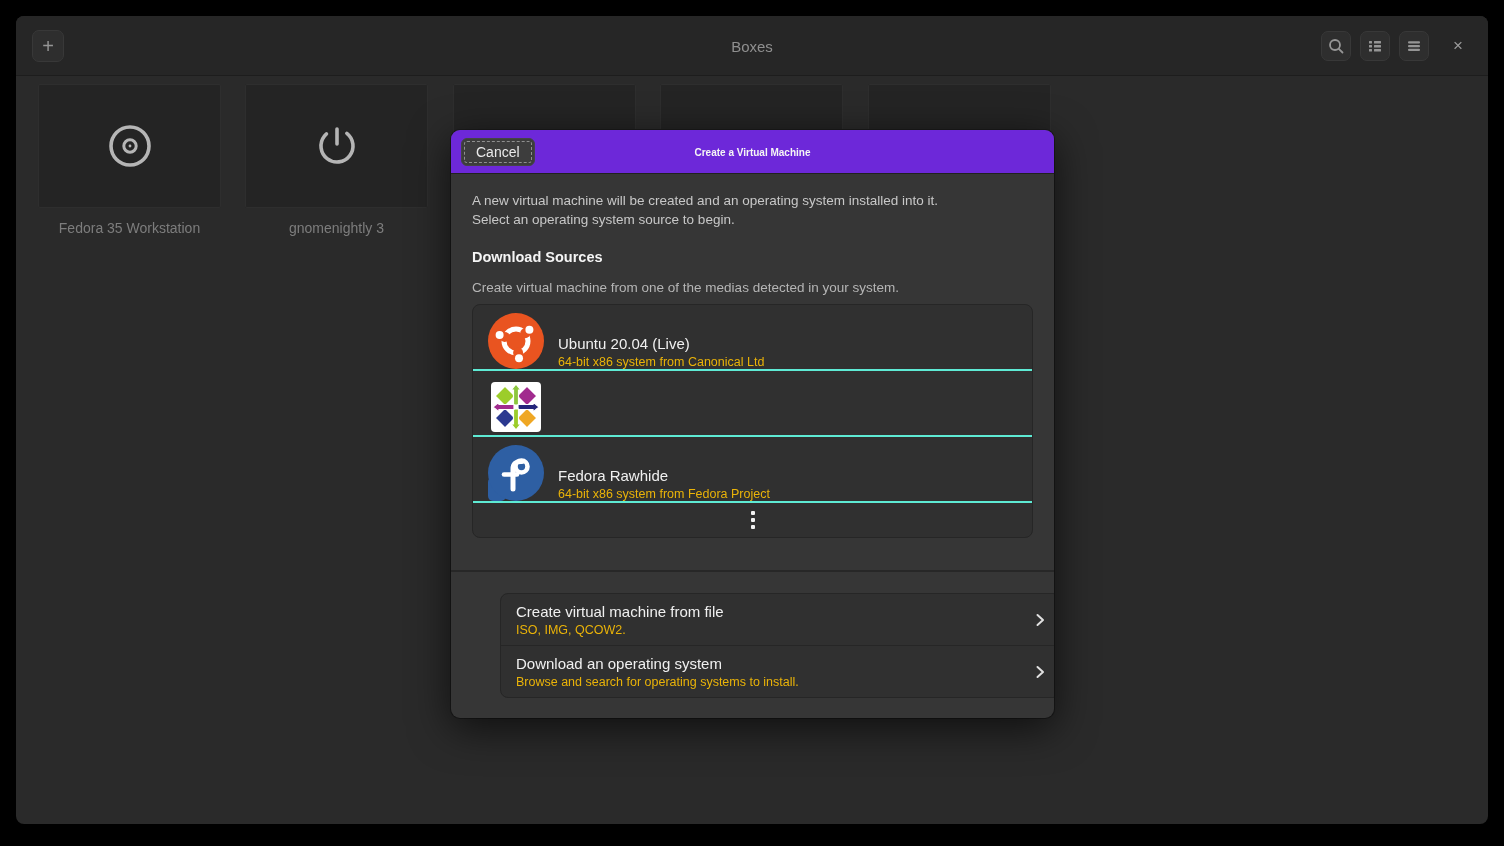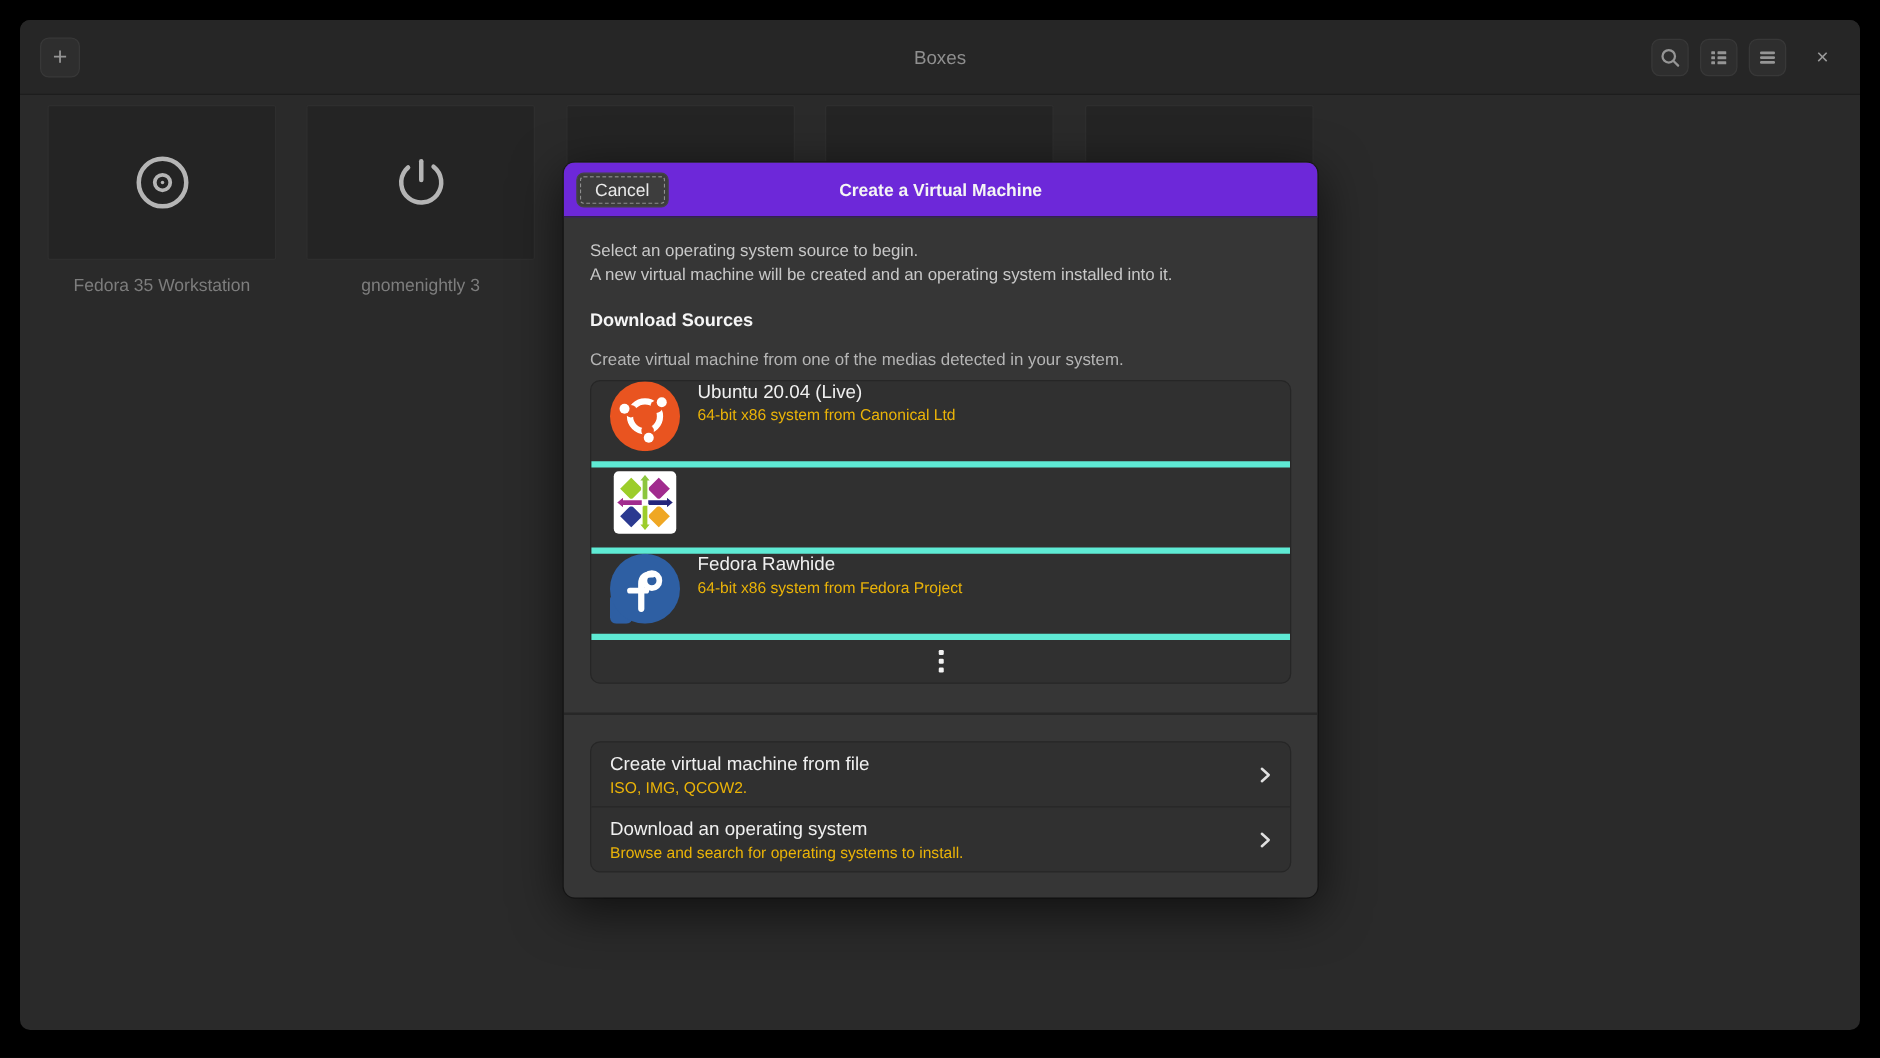--- a/index.html
+++ b/index.html
@@ -21,32 +21,32 @@
   .tile{position:absolute;top:68px;width:183px;height:124px;background:#242424;border:1px solid #2e2e2e;
     box-sizing:border-box;border-radius:2px;display:flex;align-items:center;justify-content:center;}
   .tile-label{position:absolute;top:204px;width:183px;text-align:center;color:#7d7d7d;font-size:14px;}
   .tile-icon{color:#b5b5b5;}
   
   .dialog{position:absolute;left:435px;top:114px;width:603px;height:588px;background:#363636;
     border-radius:9px;box-shadow:0 10px 40px rgba(0,0,0,.65),0 0 0 1px #1c1c1c;overflow:hidden;}
   .dlg-header{position:absolute;left:0;top:0;width:100%;height:44px;background:#6d28d9;
     border-bottom:1px solid #212121;box-sizing:border-box;}
   .dlg-title{position:absolute;left:0;right:0;top:0;height:44px;display:flex;align-items:center;
-    justify-content:center;color:#f5f5f5;font-weight:bold;font-size:14px;pointer-events:none;}
+    justify-content:center;color:#f5f5f5;font-weight:bold;font-size:10px;pointer-events:none;}
   .cancel-btn{position:absolute;left:10px;top:8px;height:28px;padding:0 14px;background:#3d3d3d;
     border:1px solid #454545;border-radius:6px;color:#eaeaea;font-size:14px;display:flex;align-items:center;
     outline:1px dashed #8f8f8f;outline-offset:-4px;box-sizing:border-box;}
   .intro{position:absolute;left:21px;top:62px;width:561px;color:#c8c8c8;font-size:13.5px;line-height:18.5px;}
   .src-heading{position:absolute;left:21px;top:119px;color:#f5f5f5;font-weight:bold;font-size:14.5px;}
   .src-subtitle{position:absolute;left:21px;top:150px;color:#b5b5b5;font-size:13.5px;}
   .card{position:absolute;left:21px;width:561px;background:#303030;border:1px solid #262626;
     border-radius:8px;box-sizing:border-box;overflow:hidden;}
   .src-card{top:174px;}
-  .act-card{top:463px;}
-  .src-row{height:64px;display:flex;align-items:flex-start;padding-left:15px;border-bottom:5px solid #5eead4;}
+  .act-card{top:463px;margin-left:28px;}
+  .src-row{height:64px;display:flex;align-items:flex-end;padding-left:15px;border-bottom:2px solid #5eead4;}
   .src-icon{width:56px;height:56px;flex:0 0 56px;margin-right:14px;}
   .row-texts{display:flex;flex-direction:column;}
   .row-title{color:#f0f0f0;font-size:15px;}
   .row-sub{color:#eab308;font-size:12.5px;margin-top:3px;}
   .more-row{height:34px;display:flex;align-items:center;justify-content:center;color:#fff;
     font-size:15px;font-weight:bold;letter-spacing:0;line-height:10px;}
   .dots{display:flex;flex-direction:column;gap:3px;}
   .dots i{width:4px;height:4px;background:#f2f2f2;border-radius:1px;}
   .hsep{position:absolute;left:0;top:440px;width:603px;height:2px;background:#272727;}
   .act-row{height:51px;display:flex;align-items:center;padding-left:15px;border-bottom:1px solid #262626;position:relative;}
@@ -127,22 +127,22 @@
     <div class="tile" style="left:644px"></div>
     <div class="tile" style="left:852px"></div>
 
     <div class="dialog">
       <div class="dlg-header">
         <div class="cancel-btn">Cancel</div>
         <div class="dlg-title">Create a Virtual Machine</div>
       </div>
 
       <div class="intro">
+        <div>A new virtual machine will be created and an operating system installed into it.</div>
         <div>Select an operating system source to begin.</div>
-        <div>A new virtual machine will be created and an operating system installed into it.</div>
       </div>
 
       <div class="src-heading">Download Sources</div>
       <div class="src-subtitle">Create virtual machine from one of the medias detected in your system.</div>
 
       <div class="card src-card">
 
         <div class="src-row">
           <span class="src-icon">
             <svg width="56" height="56" viewBox="0 0 56 56">

